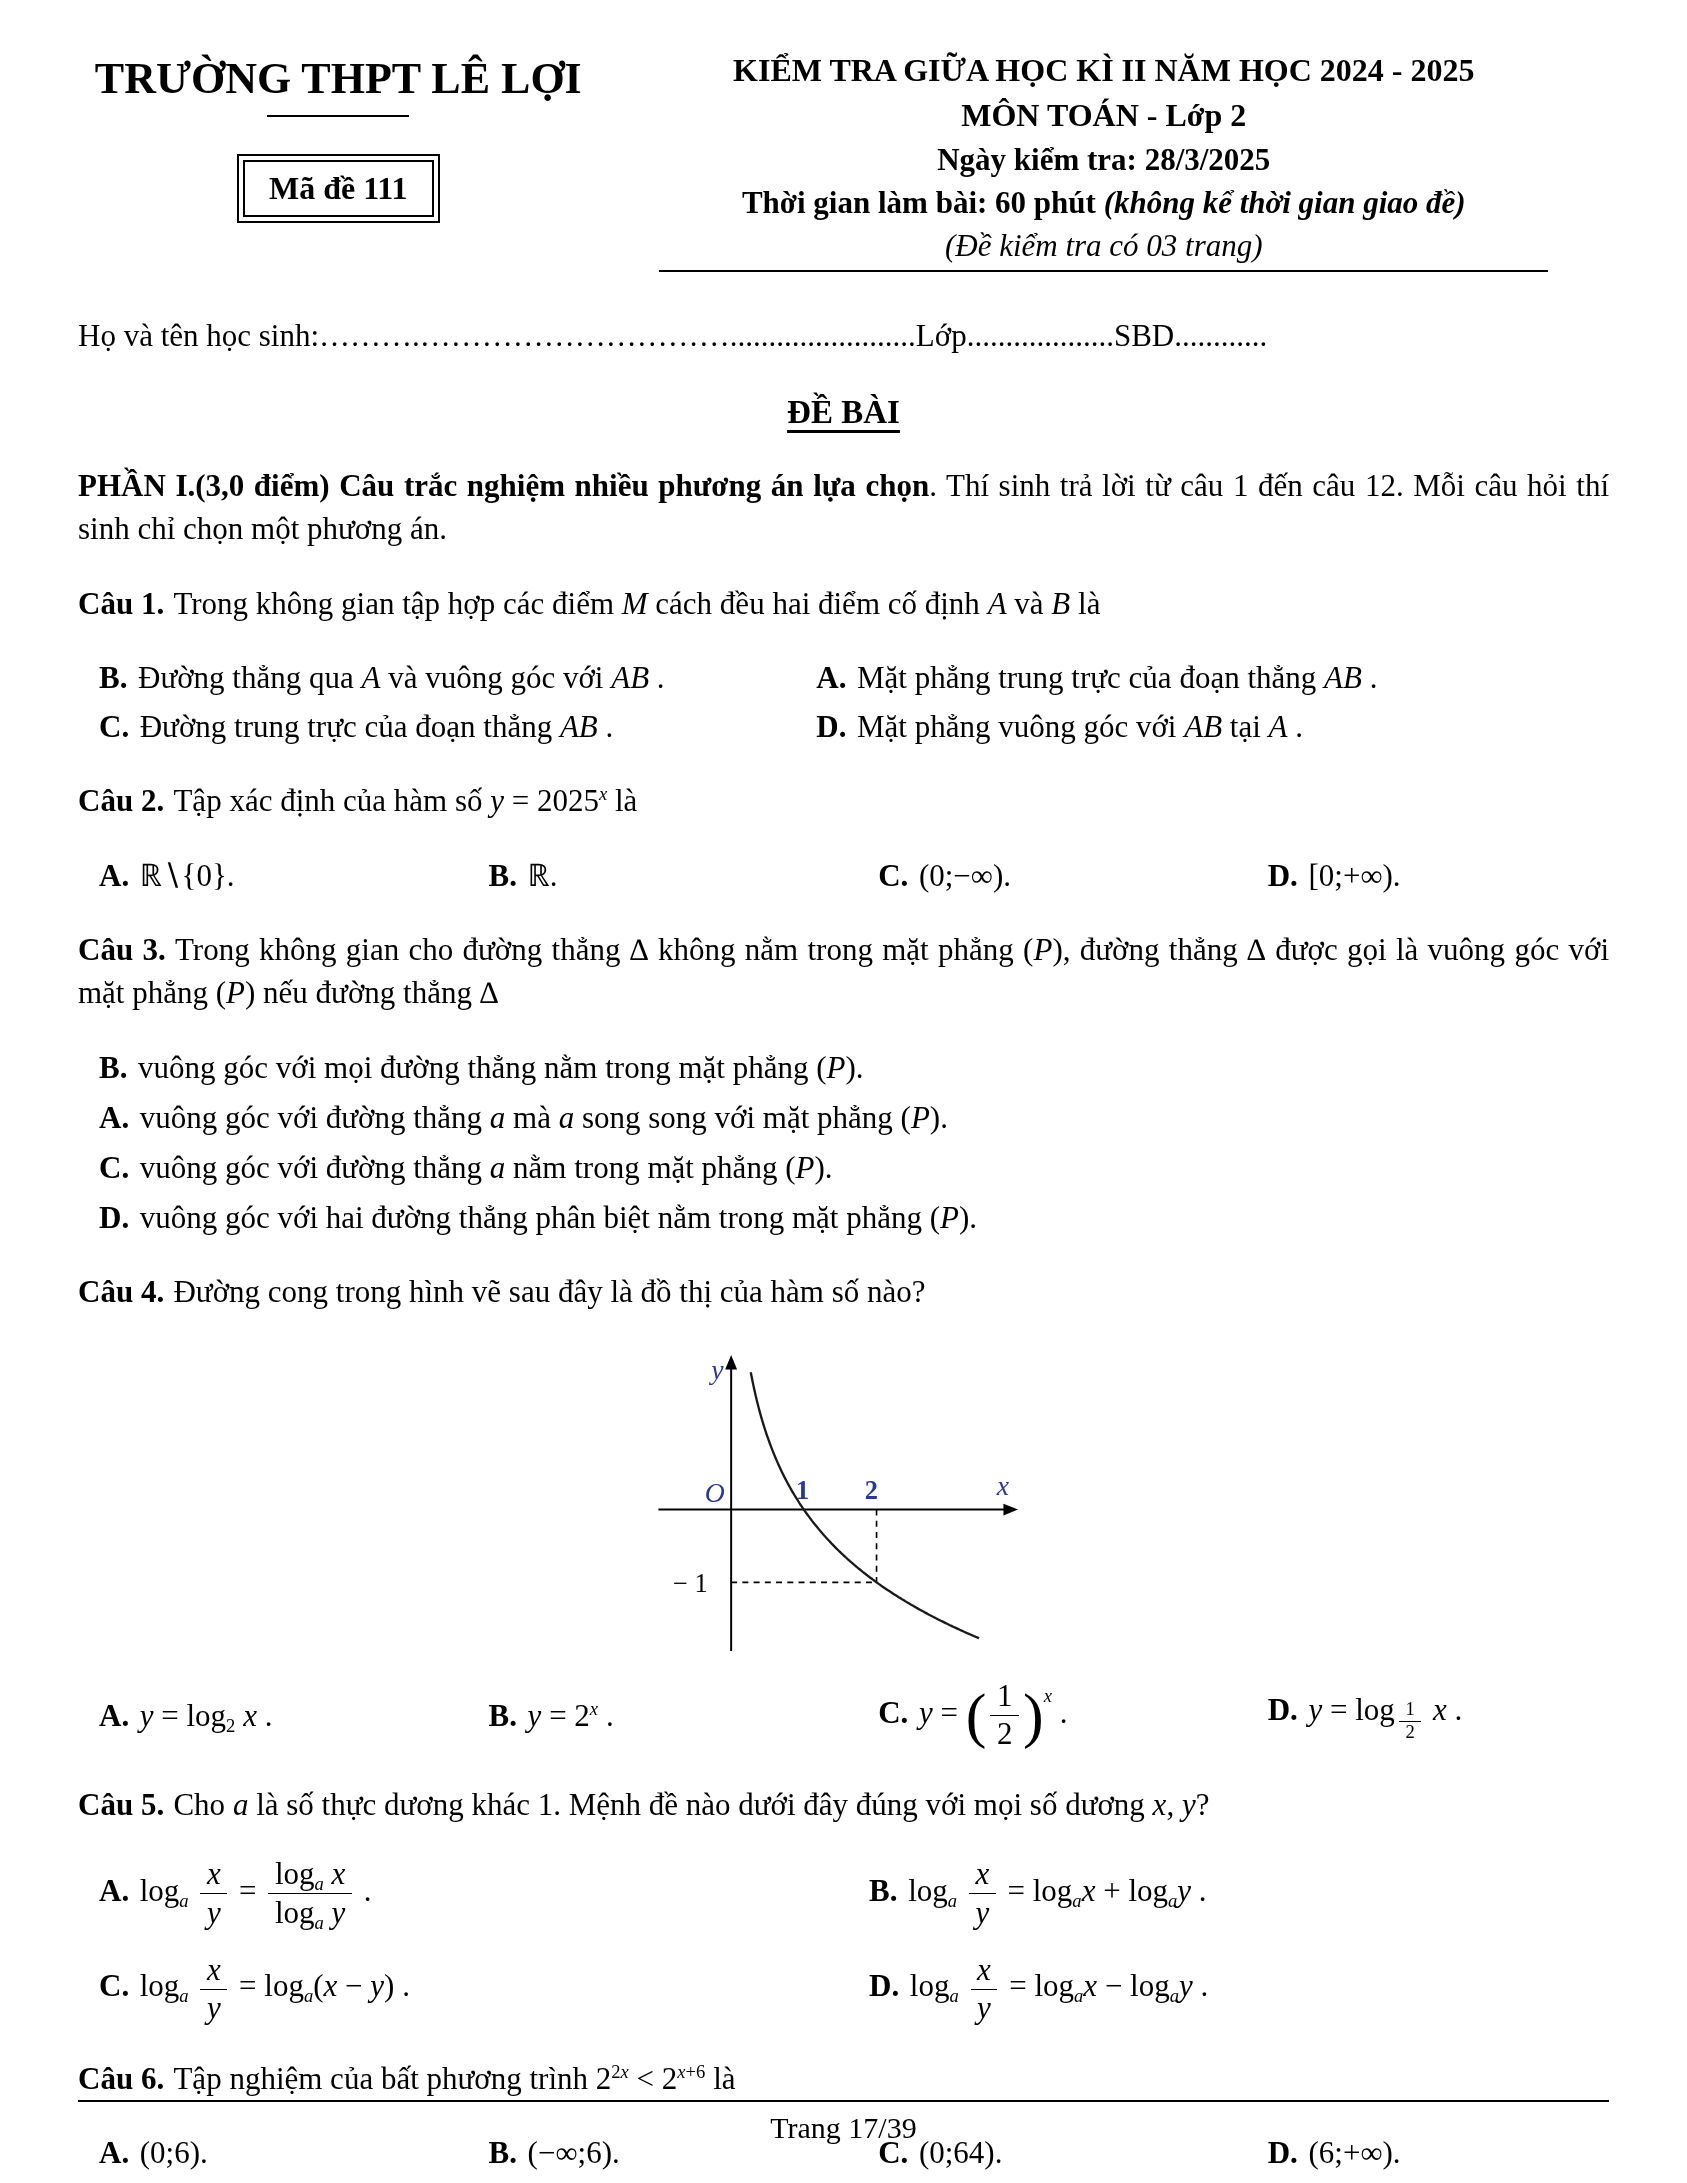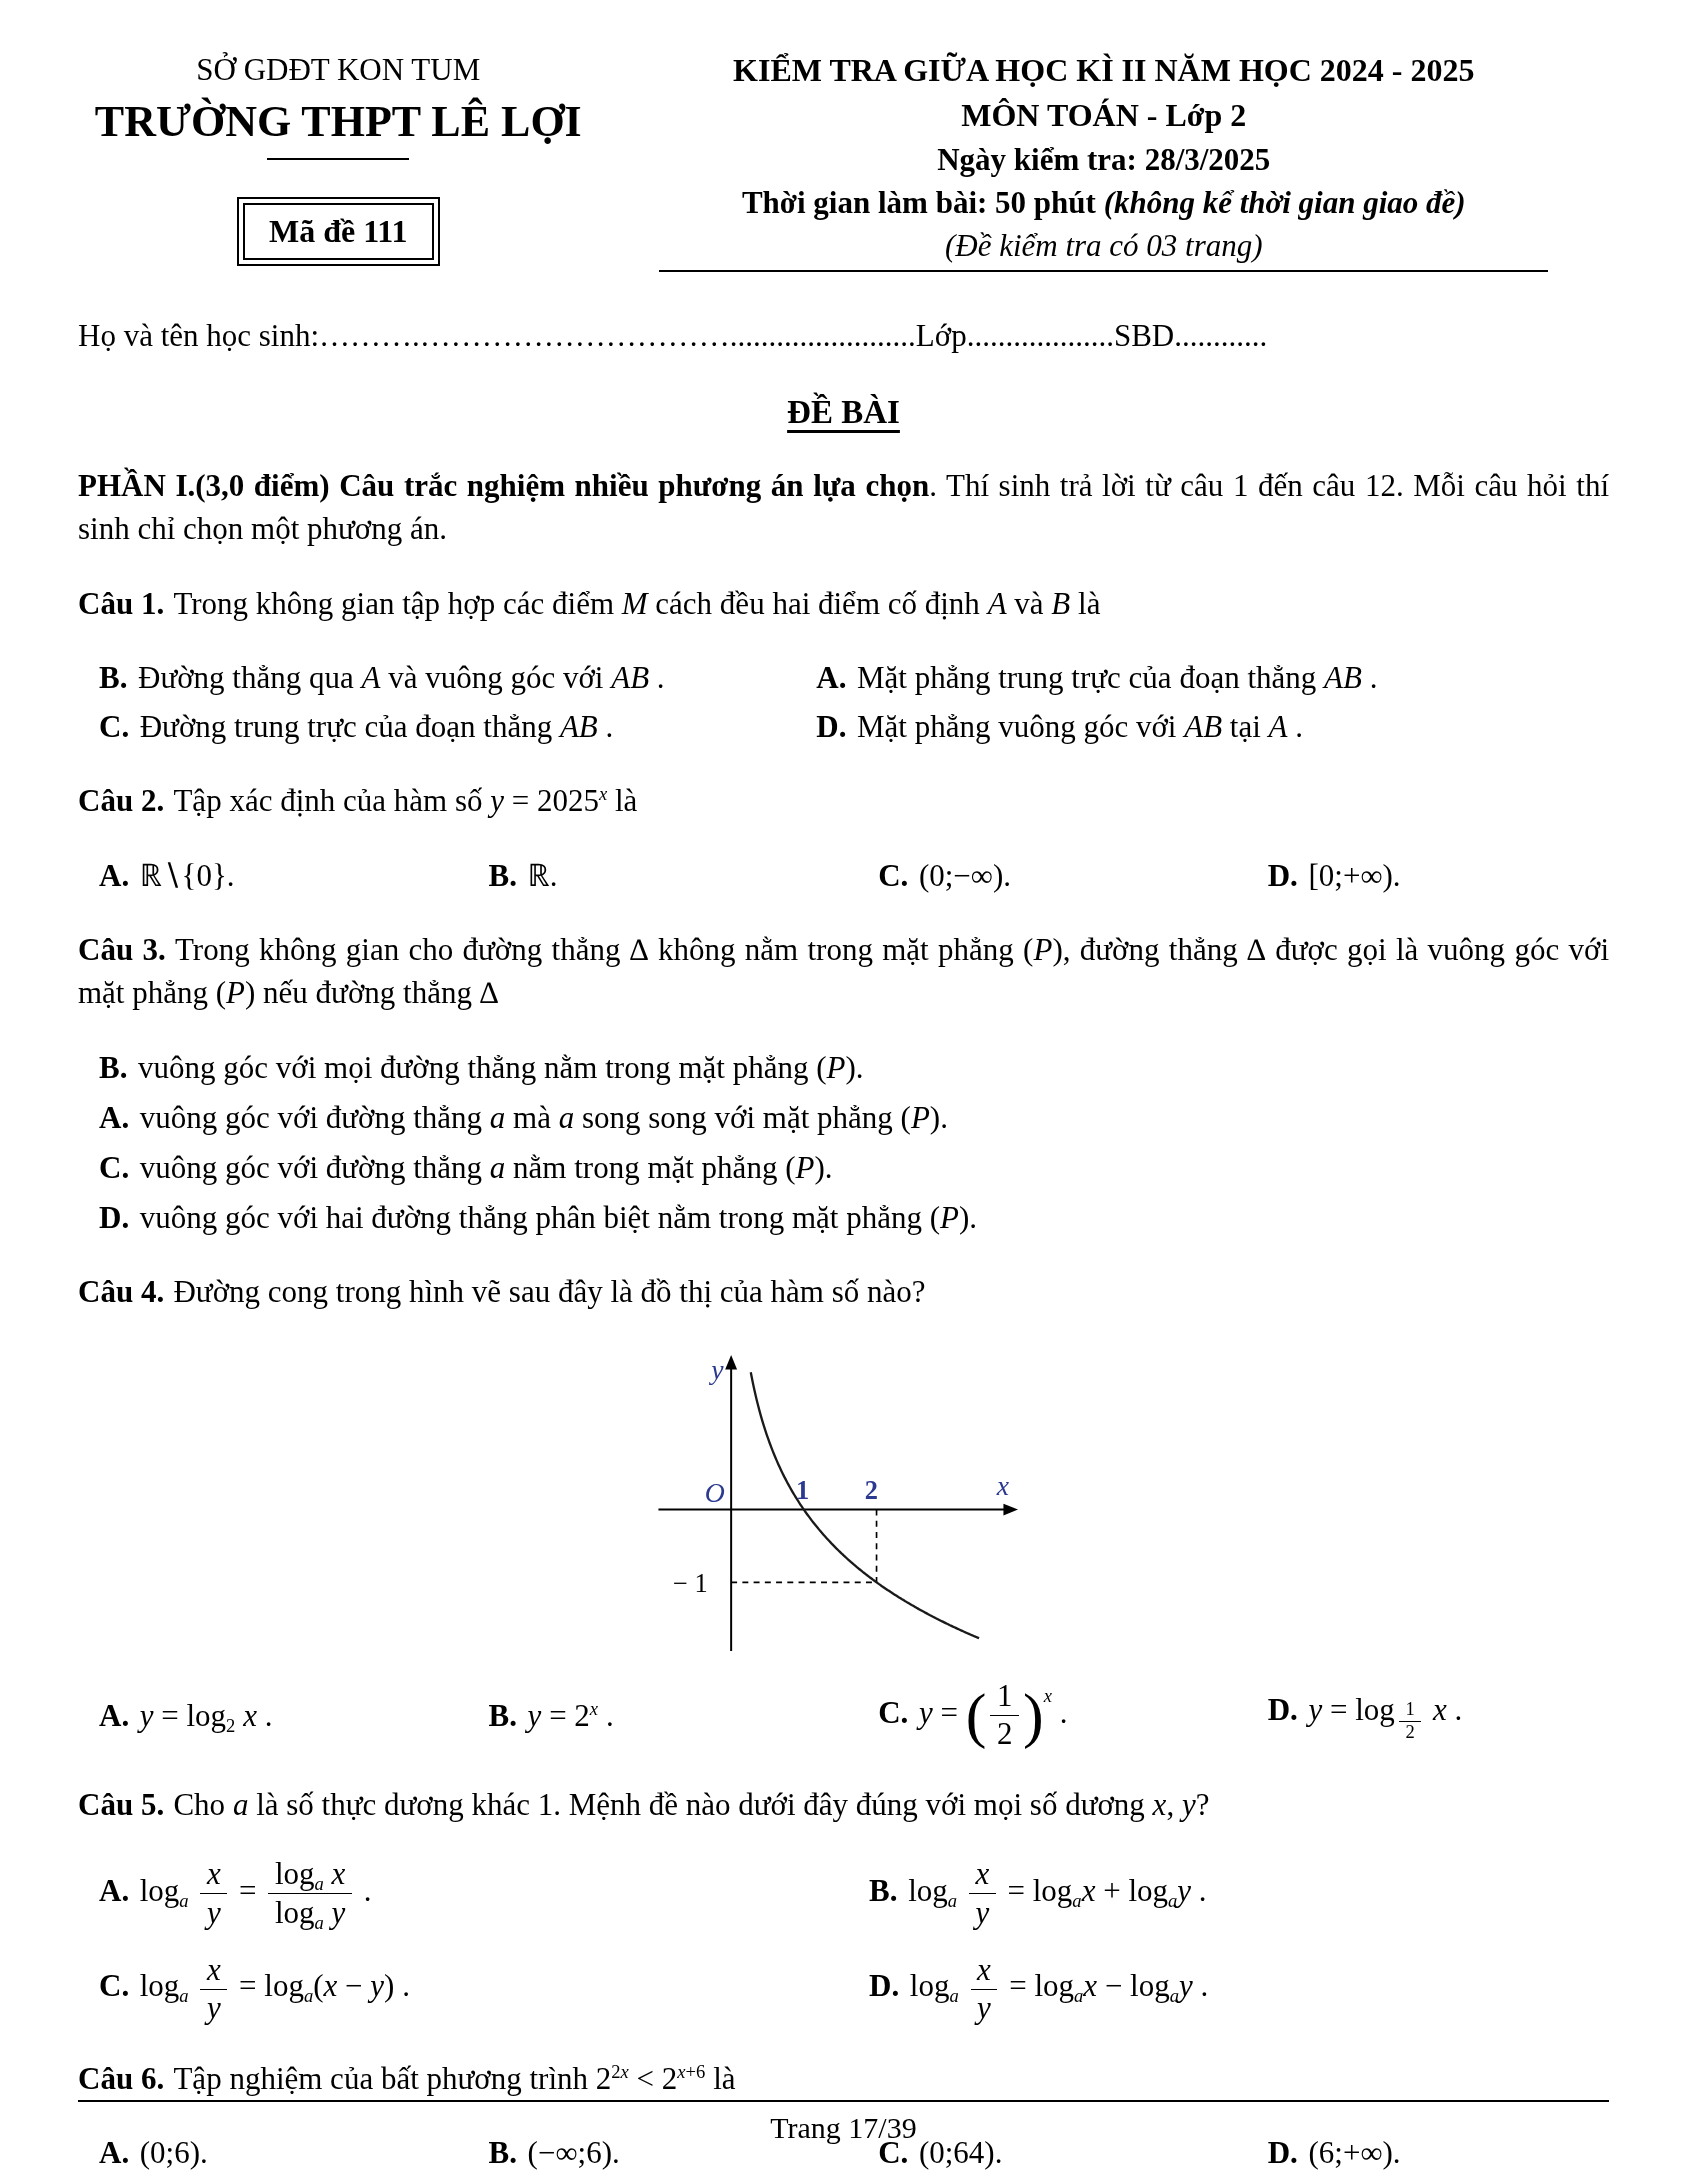--- a/index.html
+++ b/index.html
@@ -72,32 +72,31 @@
   .footer-rule { border-top: 2.6px solid #000; }
   .footer-text { text-align: center; margin-top: 5.3px; font-size: 30px; }
 </style>
 </head>
 <body>
 
 <div class="page">
 
   <div class="header">
     <div class="h-left">
-      <div class="dept">SỞ GDĐT KON TUM</div>
       <div class="school">TRƯỜNG THPT LÊ LỢI</div>
       <div class="short-rule"></div>
       <div class="code-box">
         <div class="code-box-inner">Mã đề 111</div>
       </div>
     </div>
     <div class="h-right">
       <div class="l1">KIỂM TRA GIỮA HỌC KÌ II NĂM HỌC 2024 - 2025</div>
       <div class="l2">MÔN  TOÁN - Lớp 2</div>
       <div class="l3">Ngày kiểm tra: 28/3/2025</div>
-      <div class="l4"><span>Thời gian làm bài: 50 phút </span><span class="note">(không kể thời gian giao đề)</span></div>
+      <div class="l4"><span>Thời gian làm bài: 60 phút </span><span class="note">(không kể thời gian giao đề)</span></div>
       <div class="l5">(Đề kiểm tra có 03 trang)</div>
       <div class="long-rule"></div>
     </div>
   </div>
 
   <p class="student-line">Họ và tên học sinh:……….…………………………........................Lớp...................SBD............</p>
 
   <div class="doc-title">ĐỀ BÀI</div>
 
   <p class="part-heading"><b>PHẦN I.(3,0 điểm) Câu trắc nghiệm nhiều phương án lựa chọn</b><span>. Thí sinh trả lời từ câu 1 đến câu 12. Mỗi câu hỏi thí sinh chỉ chọn một phương án.</span></p>

